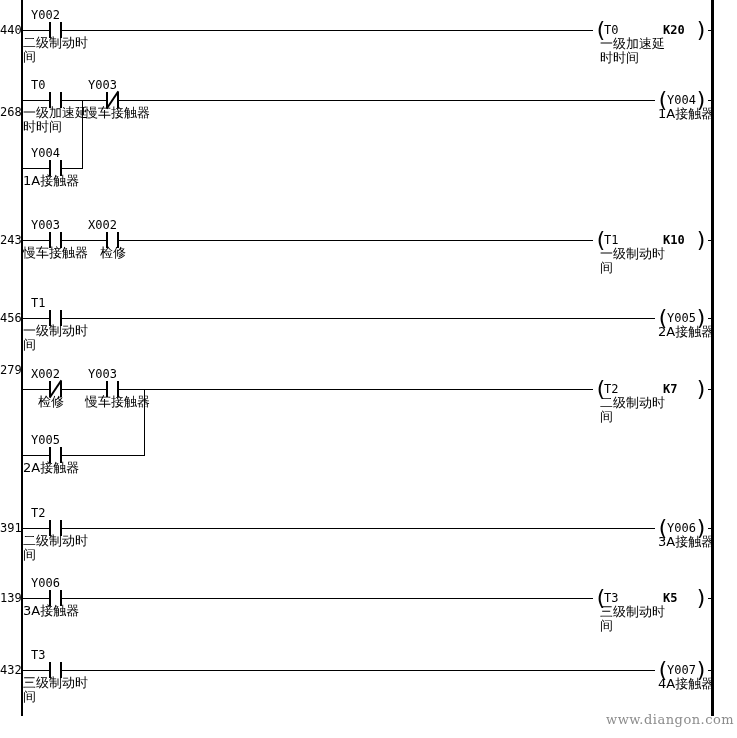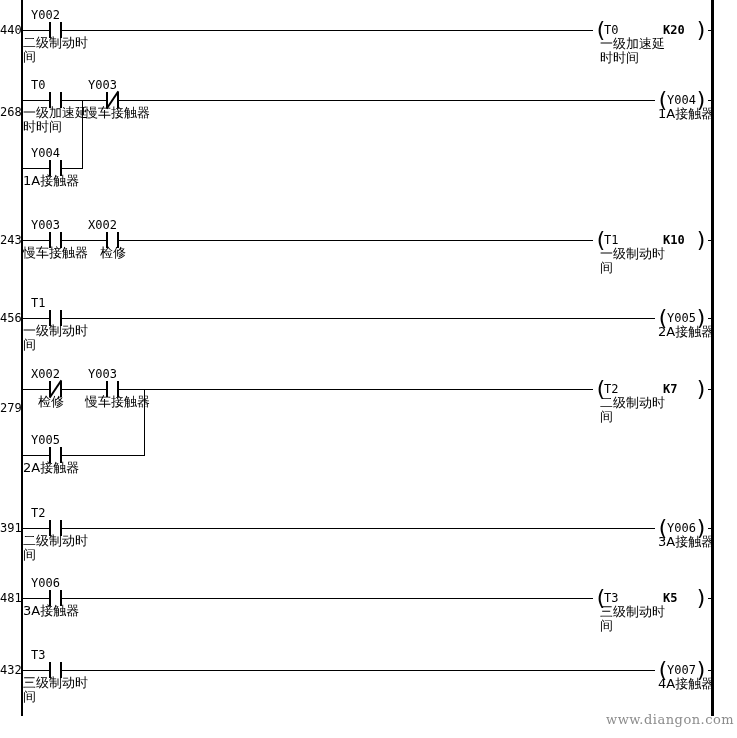--- a/index.html
+++ b/index.html
@@ -126,21 +126,21 @@
     <div class="cmt" style="left:23px;top:324px;">一级制动时间</div>
     <div class="coil plain" style="left:655px;top:307px;width:53px;">
       <span class="p pl">(</span>
       <span class="cd cdev">Y005</span>
       <span class="p pr">)</span>
     </div>
     <div class="cmt" style="left:658px;top:325px;">2A接触器</div>
   </div>
 
   <div>
-    <div class="num" style="top:402px;">279</div>
+    <div class="num" style="top:364px;">279</div>
     <div class="h" style="left:22px;top:389px;width:689px;"></div>
     <div class="dev" style="left:31px;top:368px;">X002</div>
     <div class="contact" style="left:49px;top:381px;">
         <i class="bar bl"></i>
         <i class="bar br"></i>
         <i class="slash"></i>
       </div>
     <div class="dev" style="left:88px;top:368px;">Y003</div>
     <div class="contact" style="left:106px;top:381px;">
         <i class="bar bl"></i>
@@ -177,21 +177,21 @@
     <div class="cmt" style="left:23px;top:534px;">二级制动时间</div>
     <div class="coil plain" style="left:655px;top:517px;width:53px;">
       <span class="p pl">(</span>
       <span class="cd cdev">Y006</span>
       <span class="p pr">)</span>
     </div>
     <div class="cmt" style="left:658px;top:535px;">3A接触器</div>
   </div>
 
   <div>
-    <div class="num" style="top:592px;">481</div>
+    <div class="num" style="top:592px;">139</div>
     <div class="h" style="left:22px;top:598px;width:689px;"></div>
     <div class="dev" style="left:31px;top:577px;">Y006</div>
     <div class="contact" style="left:49px;top:590px;">
         <i class="bar bl"></i>
         <i class="bar br"></i>
       </div>
     <div class="cmt" style="left:23px;top:604px;">3A接触器</div>
     <div class="coil timer" style="left:593px;top:587px;width:115px;">
       <span class="p pl">(</span>
       <span class="cd cdev">T3</span>

